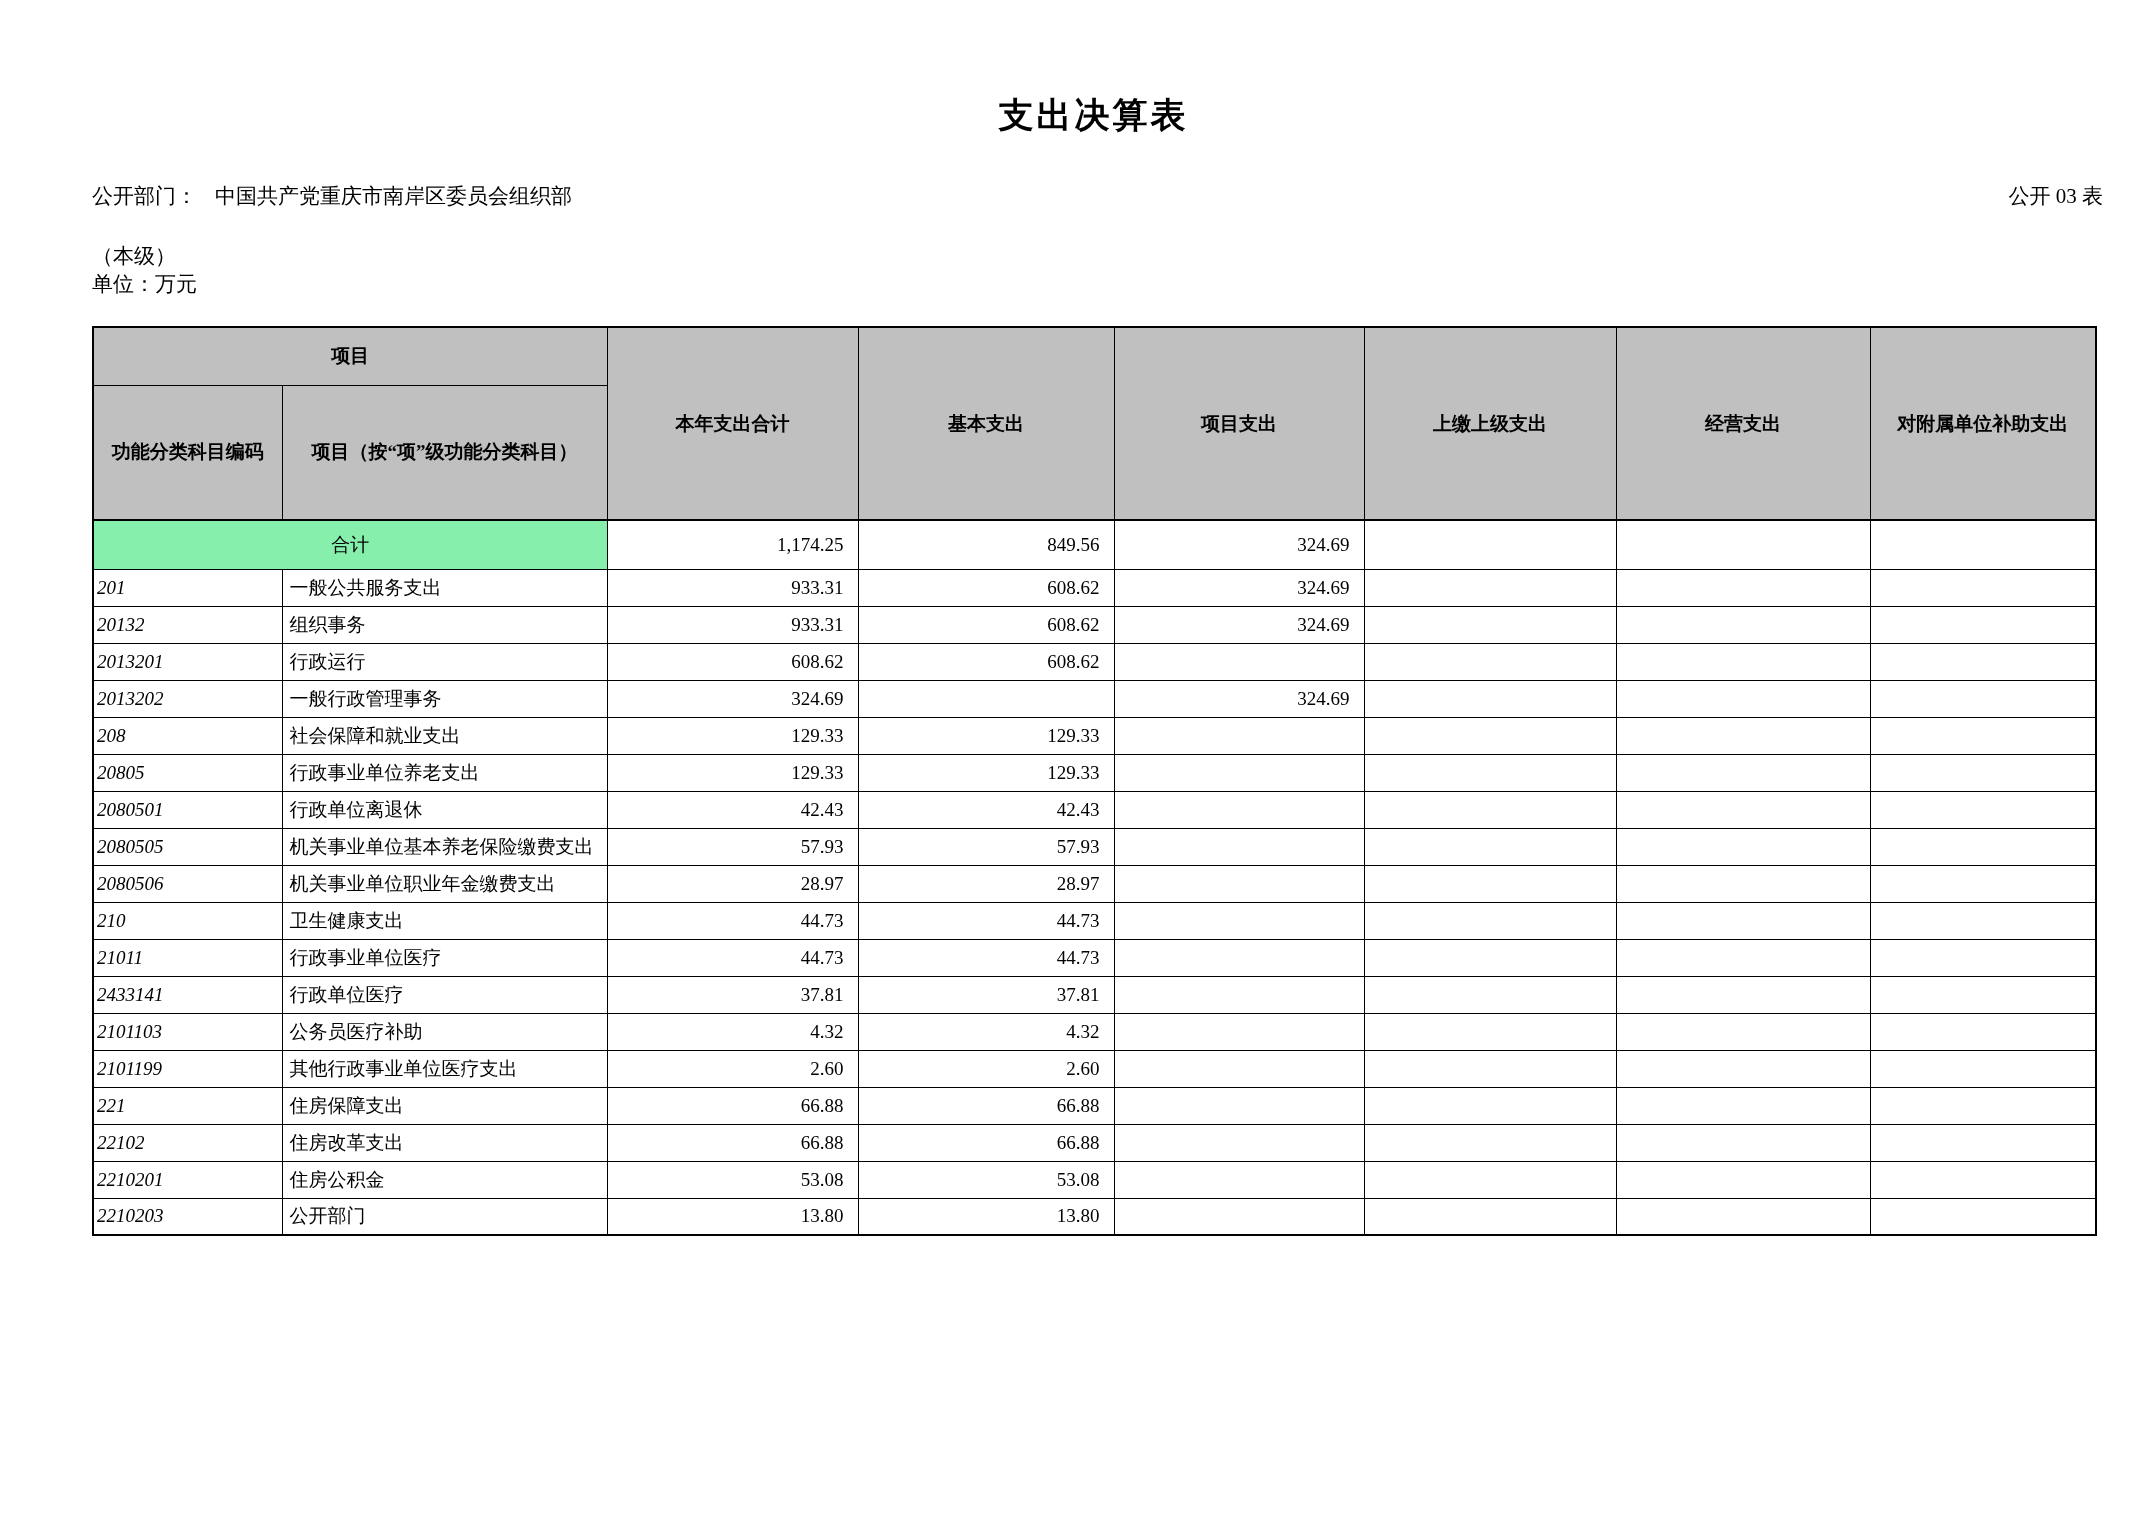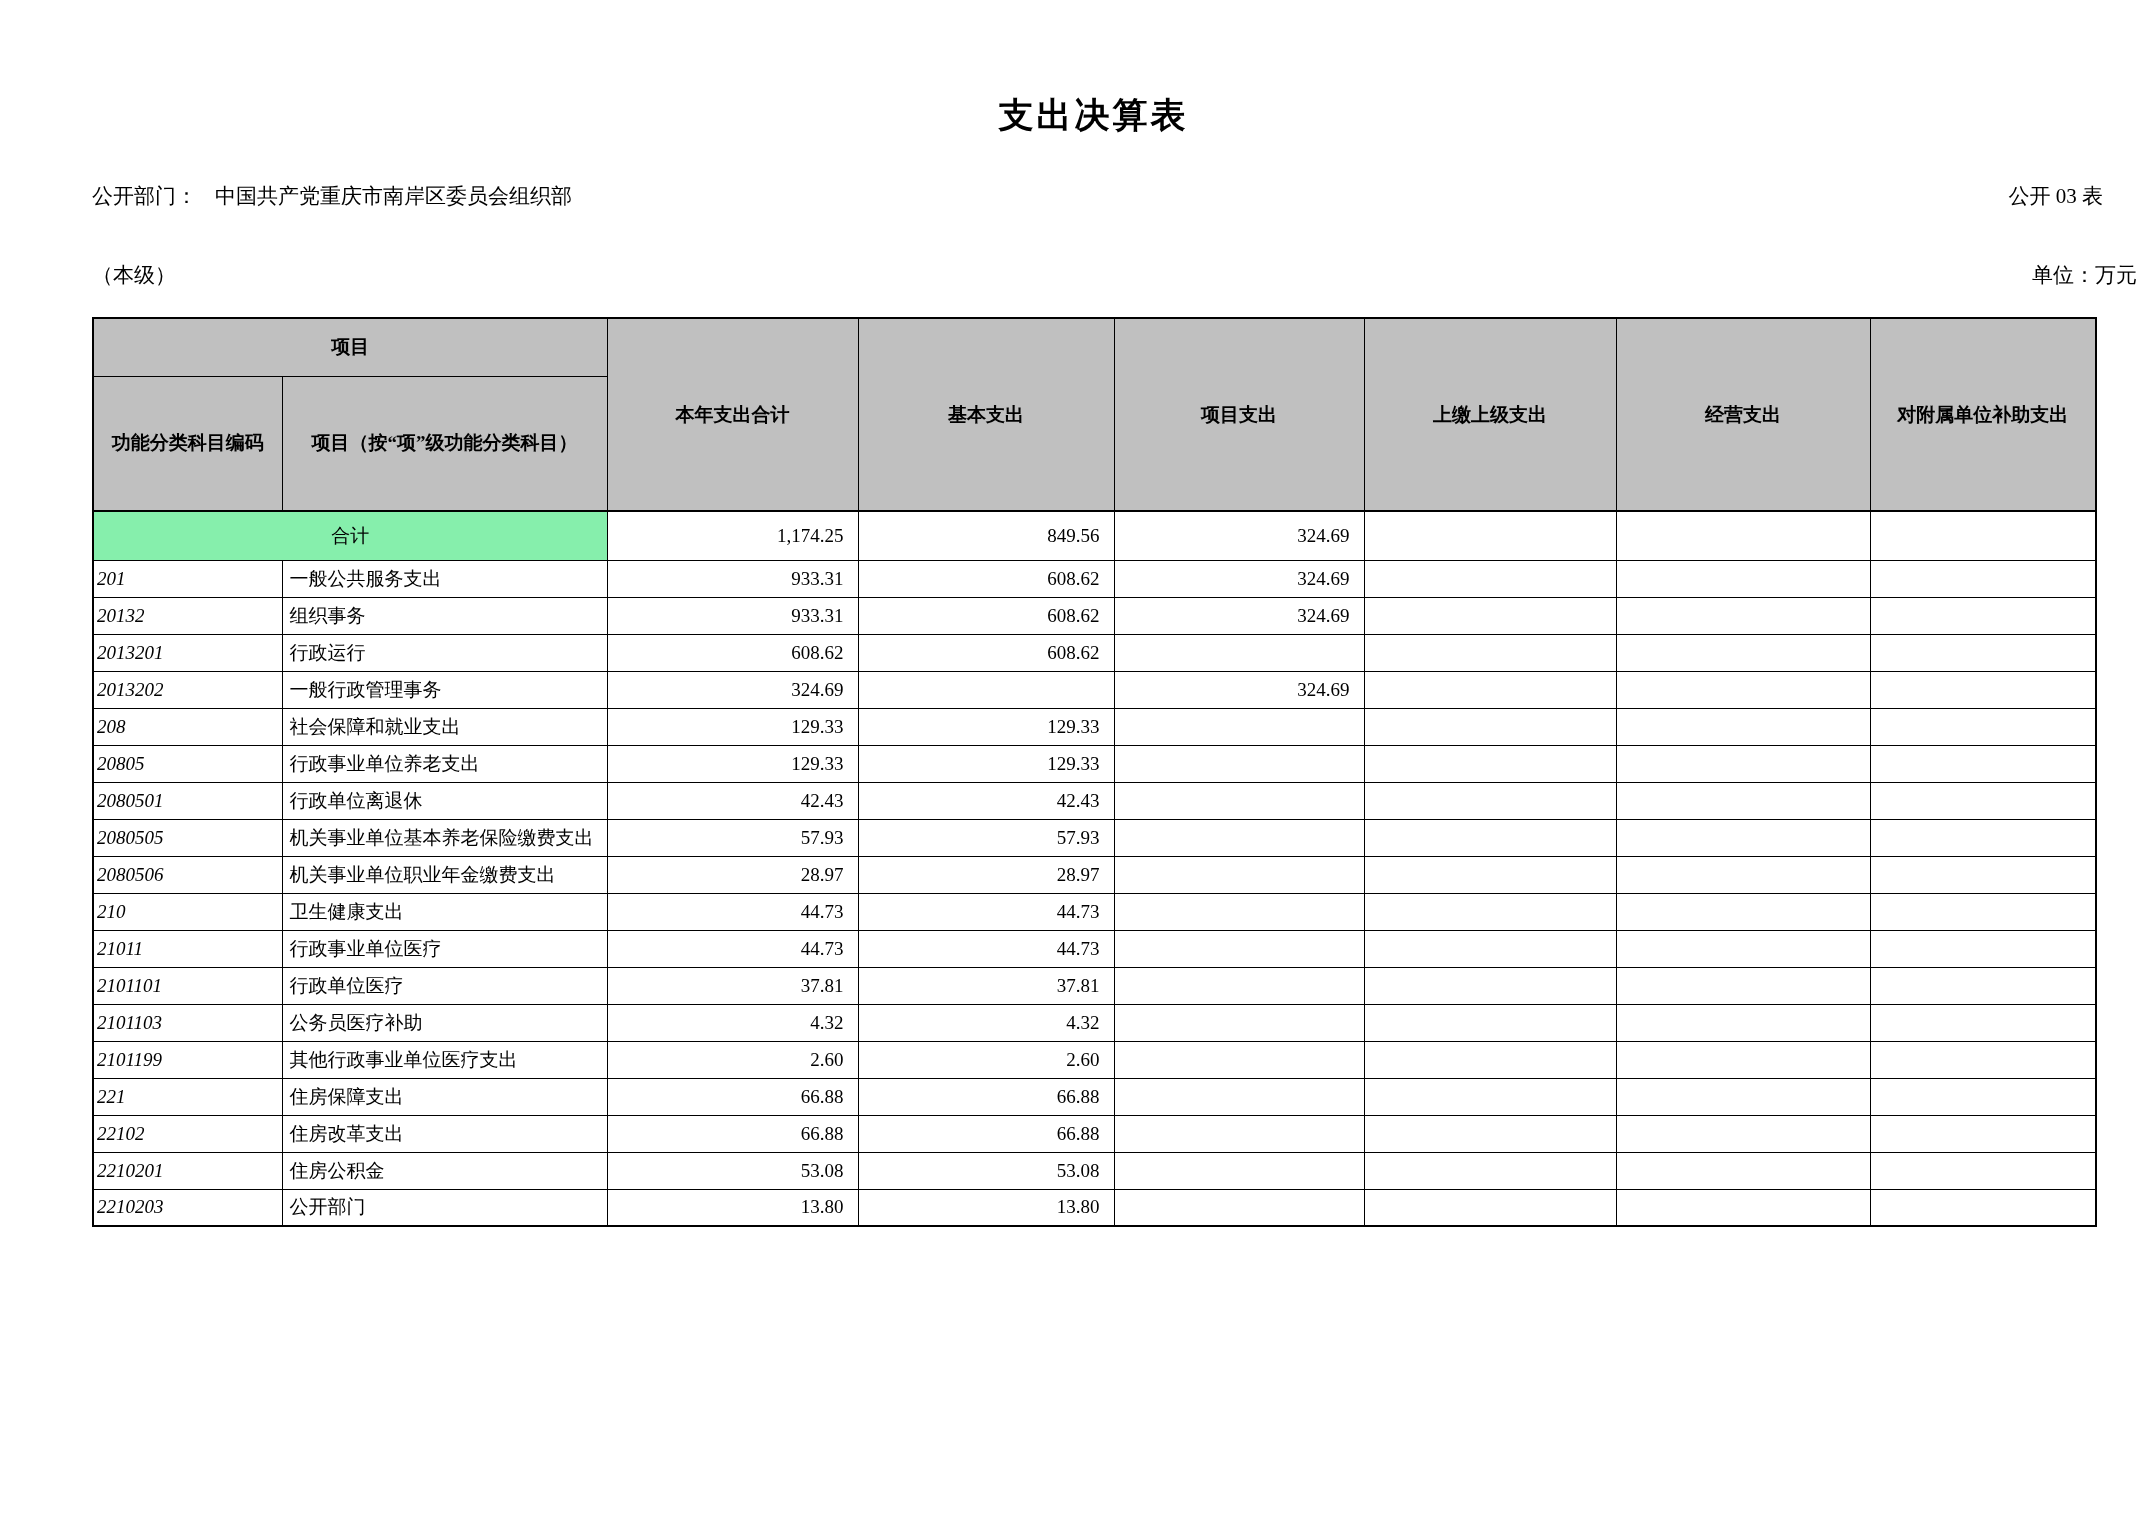--- a/index.html
+++ b/index.html
@@ -11,21 +11,21 @@
     position: relative;
     overflow: hidden;
   }
   .page { position: relative; width: 2149px; height: 1520px; }
 
   .title-wrap { margin: 96px 0 0 92px; width: 2003px; text-align: center; }
   .doc-title { font-size: 35px; font-weight: bold; letter-spacing: 3px; line-height: 40px; }
 
   .meta { margin: 46px 12px 0 92px; font-size: 21px; }
   .meta-row { display: flex; justify-content: space-between; align-items: baseline; }
-  .meta-row + .meta-row { margin-top: 51px; }
+  .meta-row + .meta-row { margin-top: 32px; flex-direction: column; }
   .meta-left .val { margin-left: 18px; }
   .meta-right.code { padding-right: 34px; }
 
   table.report {
     margin: 28px 0 0 92px;
     width: 2003px;
     border-collapse: collapse;
     table-layout: fixed;
     font-size: 19px;
     border: 2px solid #000;
@@ -231,21 +231,21 @@
     <td class="name">行政事业单位医疗</td>
     <td class="num">44.73</td>
     <td class="num">44.73</td>
     <td class="num"></td>
     <td class="num"></td>
     <td class="num"></td>
     <td class="num"></td>
   </tr>
 
   <tr class="data-row">
-    <td class="code">2101101</td>
+    <td class="code">2433141</td>
     <td class="name">行政单位医疗</td>
     <td class="num">37.81</td>
     <td class="num">37.81</td>
     <td class="num"></td>
     <td class="num"></td>
     <td class="num"></td>
     <td class="num"></td>
   </tr>
 
   <tr class="data-row">

